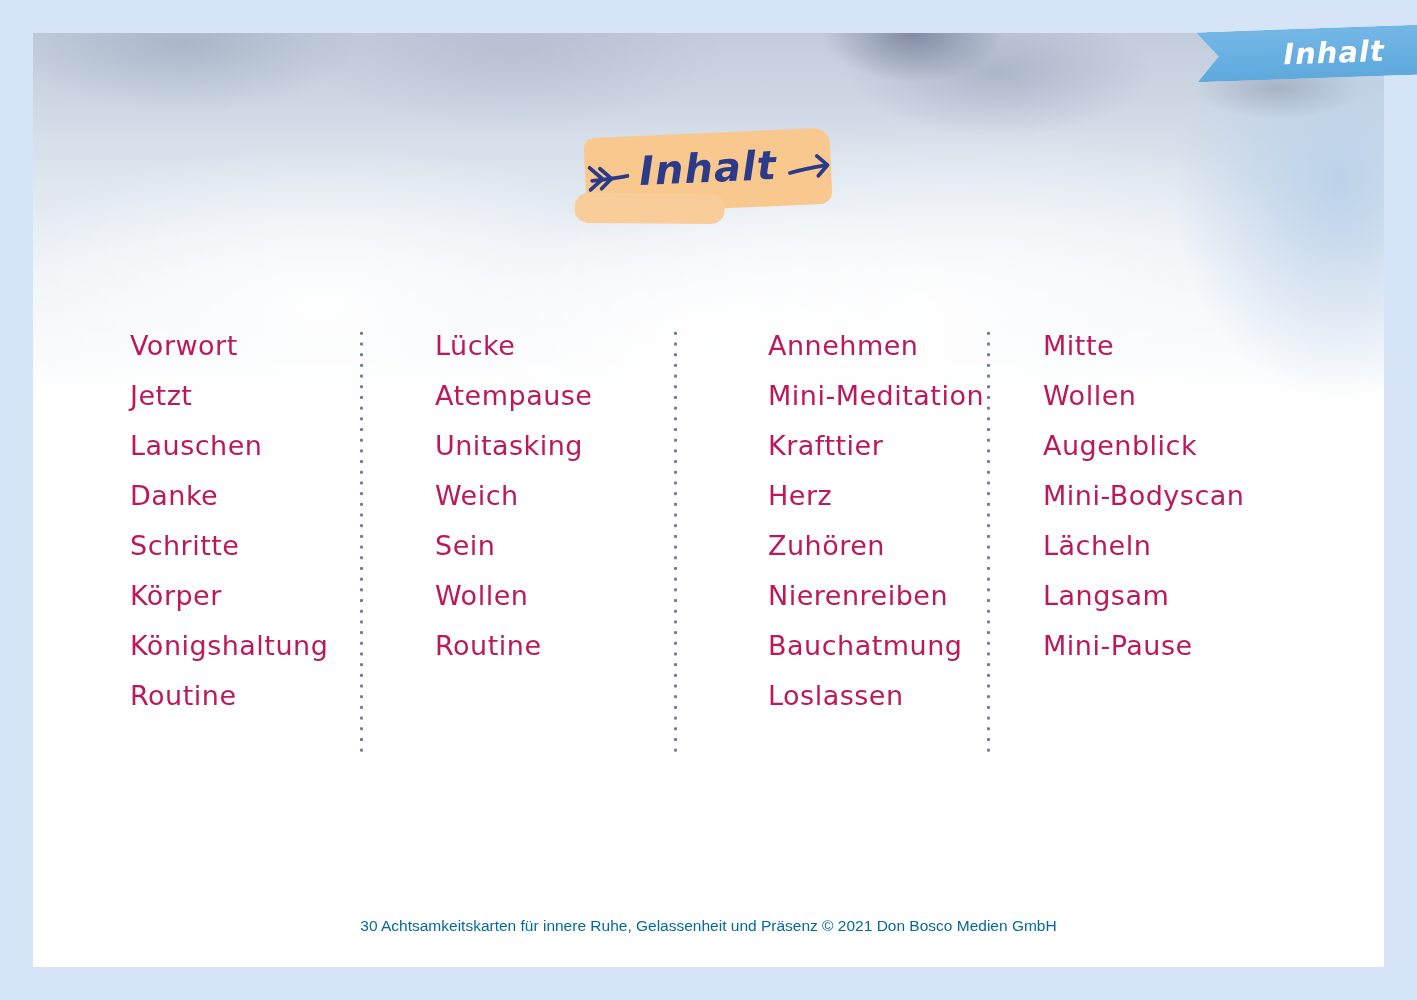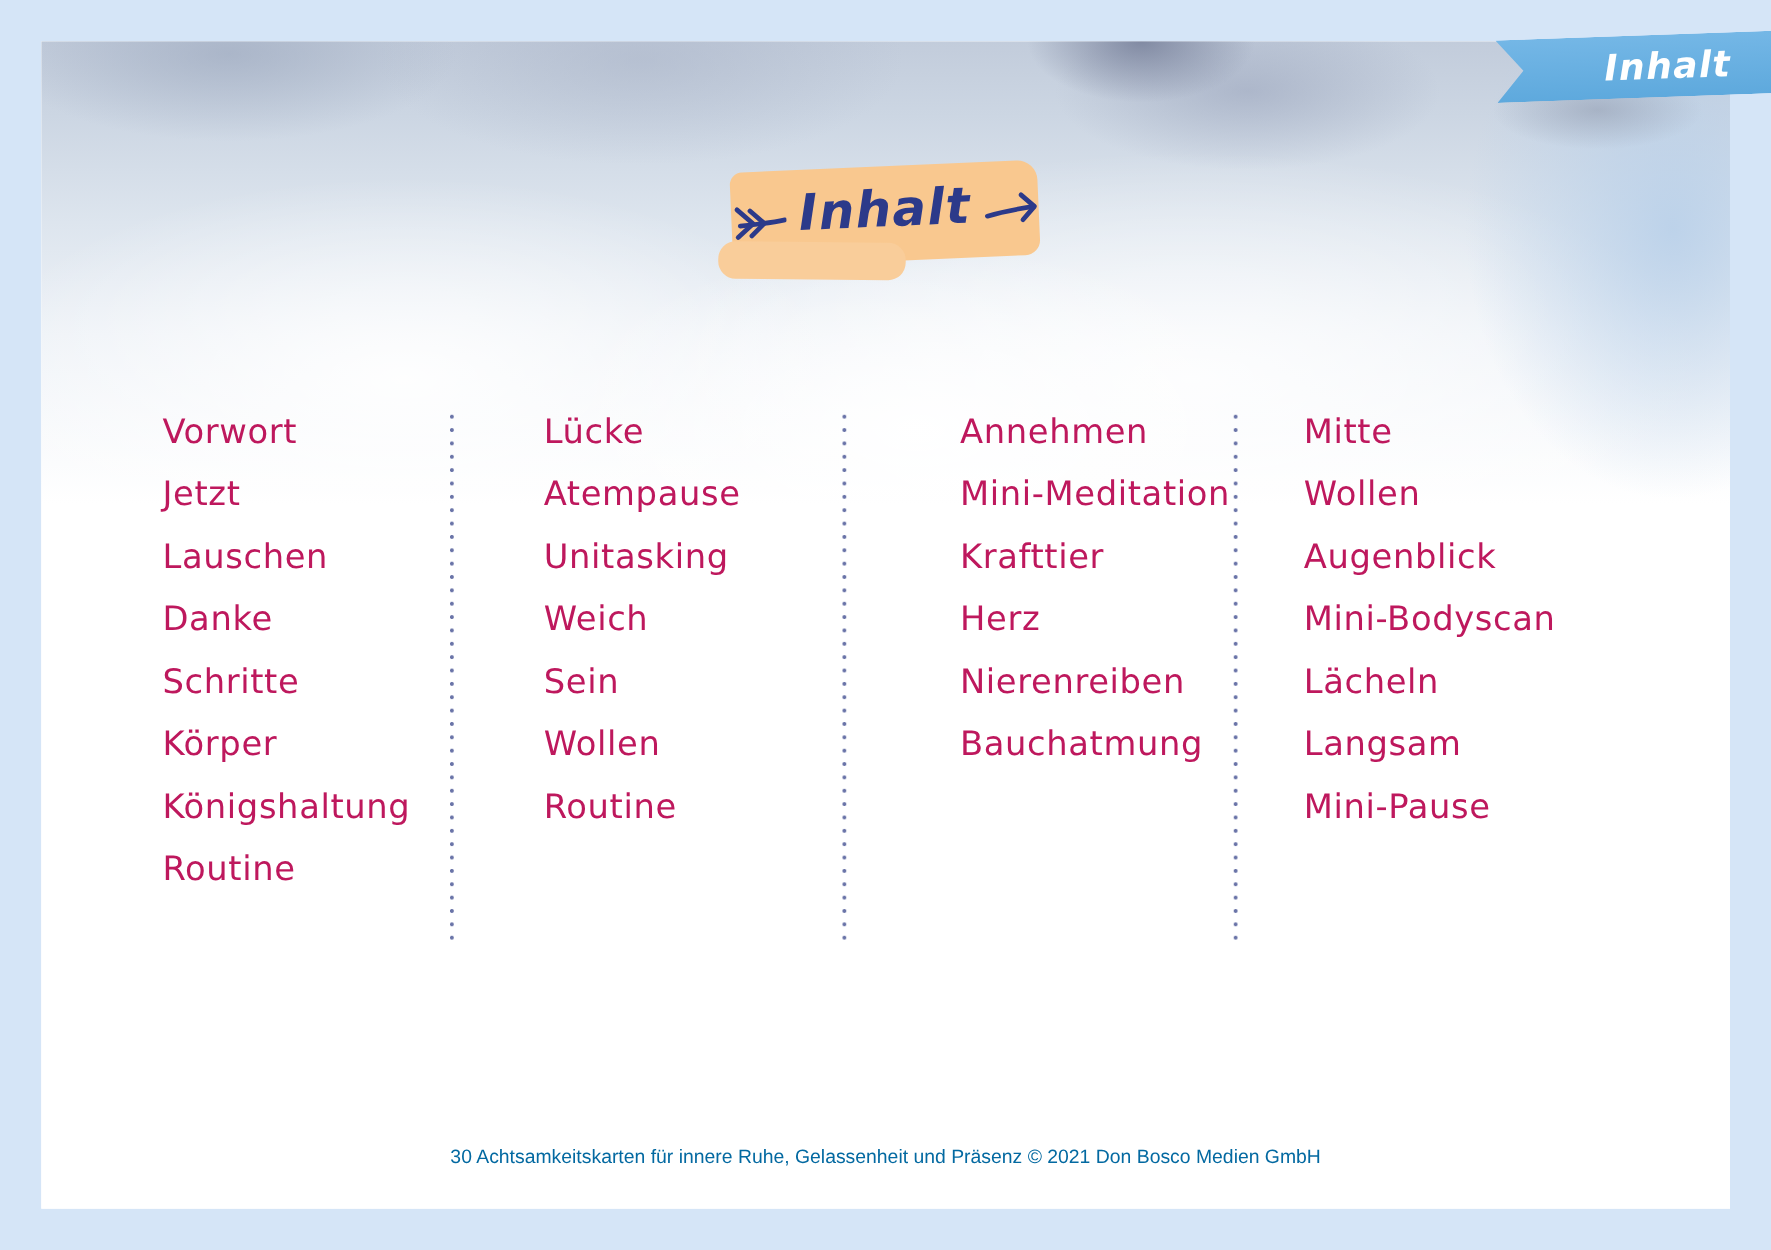--- a/index.html
+++ b/index.html
@@ -115,22 +115,24 @@
         <div class="toc-item">Sein</div>
         <div class="toc-item">Wollen</div>
         <div class="toc-item">Routine</div>
       </div>
     <div class="toc-divider div-2"></div>
     <div class="toc-col col-3">
         <div class="toc-item">Annehmen</div>
         <div class="toc-item">Mini-Meditation</div>
         <div class="toc-item">Krafttier</div>
         <div class="toc-item">Herz</div>
+        <div class="toc-item">Zuhören</div>
         <div class="toc-item">Nierenreiben</div>
         <div class="toc-item">Bauchatmung</div>
+        <div class="toc-item">Loslassen</div>
       </div>
     <div class="toc-divider div-3"></div>
     <div class="toc-col col-4">
         <div class="toc-item">Mitte</div>
         <div class="toc-item">Wollen</div>
         <div class="toc-item">Augenblick</div>
         <div class="toc-item">Mini-Bodyscan</div>
         <div class="toc-item">Lächeln</div>
         <div class="toc-item">Langsam</div>
         <div class="toc-item">Mini-Pause</div>

